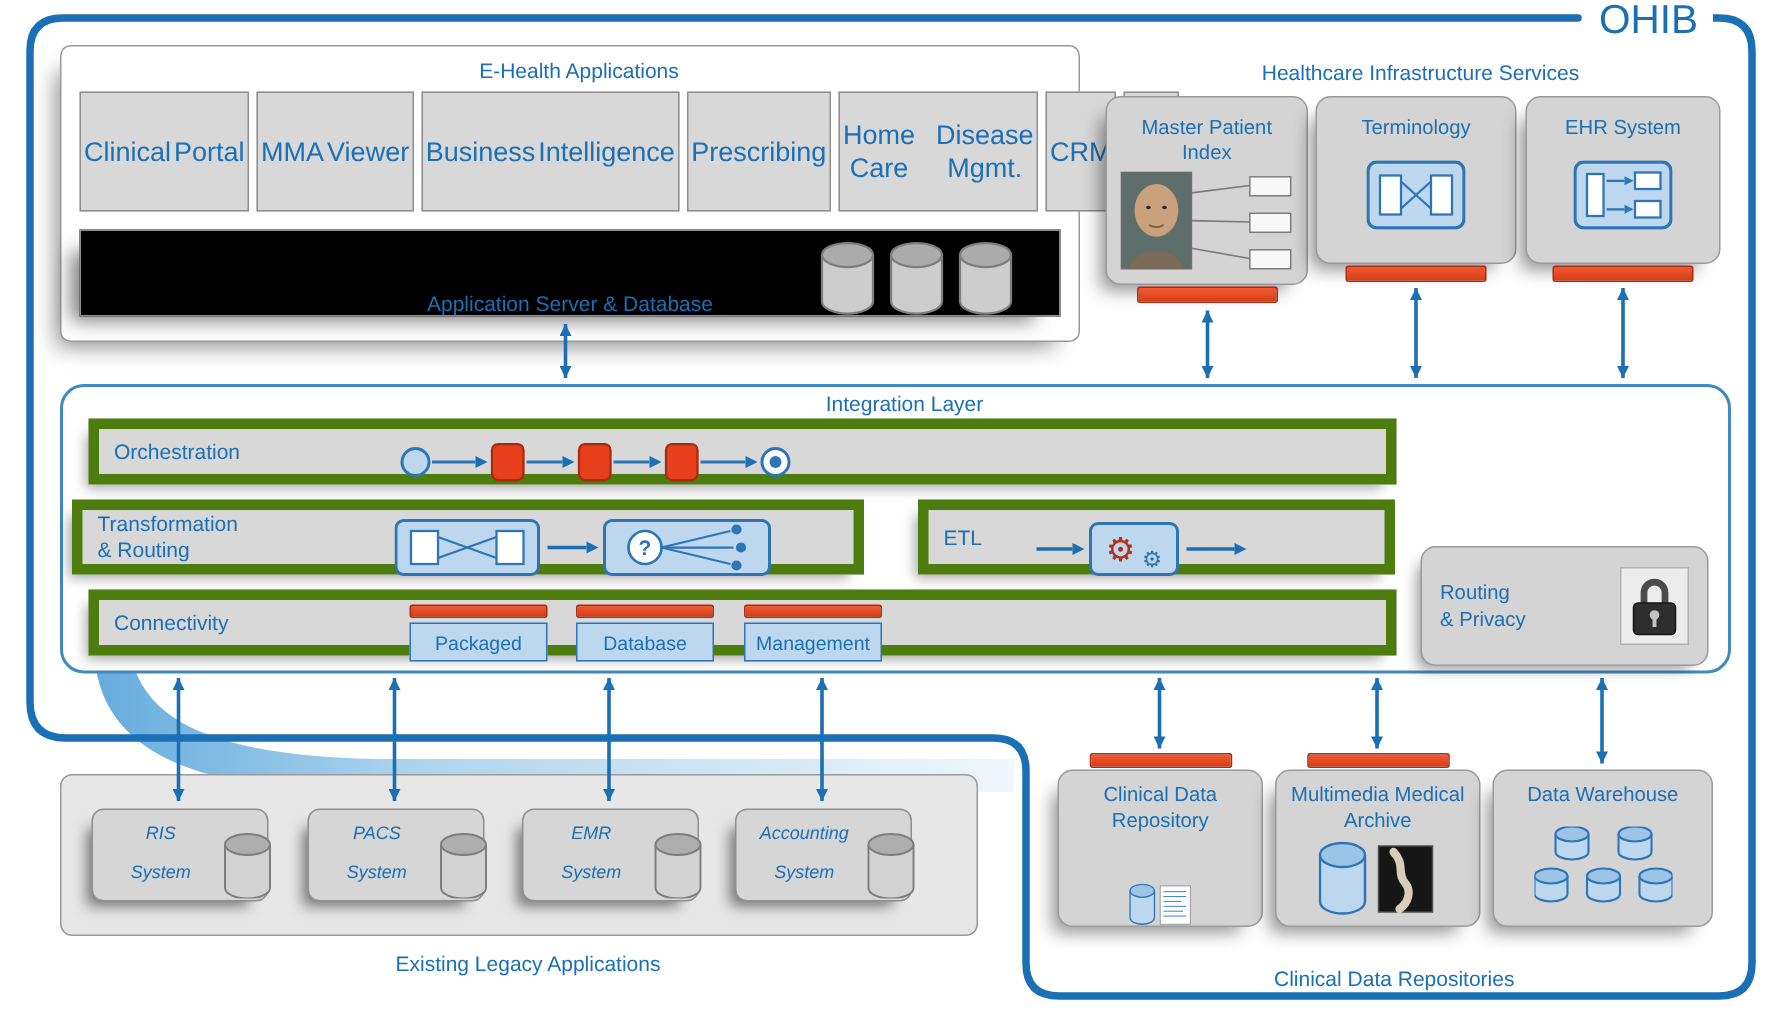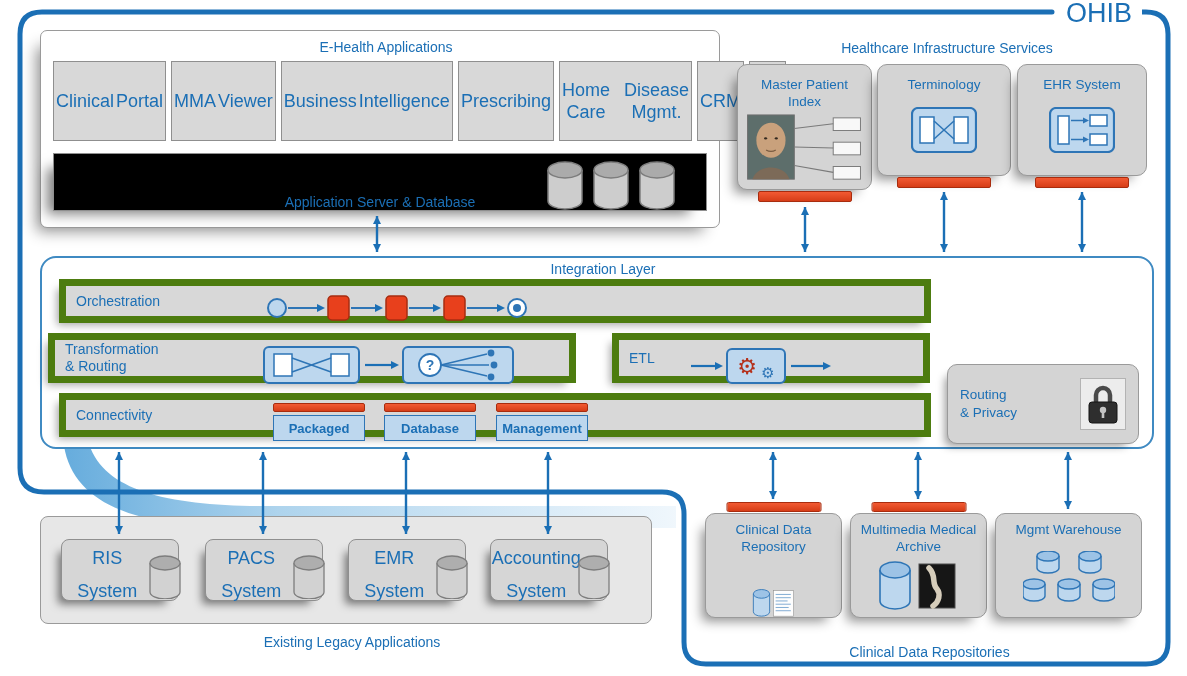--- a/index.html
+++ b/index.html
@@ -46,35 +46,35 @@
   .ibar { position:absolute; background:#d8d8d8; border:7px solid #4d7c0f;
           box-shadow:-6px 6px 8px -4px rgba(0,0,0,.35); display:flex; align-items:center; font-size:14px; }
   #bar-orch { left:17px; top:21px; width:872px; height:44px; }
   #bar-trans { left:6px; top:75px; width:528px; height:50px; }
   #bar-etl  { left:570px; top:75px; width:318px; height:50px; }
   #bar-conn { left:17px; top:135px; width:872px; height:44px; }
   .rlabel { margin-left:10px; line-height:1.2; }
   .adapter { position:absolute; top:3px; width:92px; text-align:center; }
   .adapter .redbar { width:92px; height:9px; margin-bottom:3px; }
   .adapter .abox { height:26px; background:#bdd7ee; border:1.5px solid #2e75b6; font-size:13px;
-                   display:flex; align-items:center; justify-content:center; color:#1b6fb5;font-weight:bold; }
+                   display:flex; align-items:center; justify-content:center; color:#1b6fb5; }
   #ad-packaged { left:207px; } #ad-database { left:318px; } #ad-messaging { left:430px; }
   .side-box { position:absolute; left:905px; width:192px; background:#d4d4d4; border:1px solid #9a9a9a;
               border-radius:10px; box-shadow:-7px 7px 9px -5px rgba(0,0,0,.4); display:flex; align-items:center; }
   #mgmt { top:20px; height:68px; }
   #sec  { top:106px; height:80px; }
   .side-box .slabel { margin-left:12px; font-size:13.5px; line-height:1.3; flex:1; text-align:left; }
   .side-box .sicon { margin-right:12px; display:flex; align-items:center; justify-content:center; }
   .lockbg { width:46px; height:52px; background:#ececec; border:1px solid #b3b3b3;
             display:flex; align-items:center; justify-content:center; }
 
   
   #legacy { left:40px; top:516px; width:612px; height:108px; background:#e7e7e7; border:1px solid #9a9a9a; border-radius:8px; }
   .leg-box { position:absolute; top:22px; width:118px; height:62px; background:#d6d6d6; border:1px solid #8f8f8f;
-             border-radius:8px; box-shadow:-8px 8px 9px -5px rgba(0,0,0,.5); font-size:18px; }
+             border-radius:8px; box-shadow:-8px 8px 9px -5px rgba(0,0,0,.5); font-size:12px;font-style:italic; }
   .leg-box .lname { display:block; margin-top:8px; width:78%; text-align:center; }
   .leg-box .lsuffix { display:block; margin-top:12px; width:78%; text-align:center; }
   .leg-cyl { position:absolute; right:-3px; top:15px; }
   #leg-0{left:20px} #leg-1{left:164px} #leg-2{left:307px} #leg-3{left:449px}
   #legacy-title { left:40px; top:634px; width:612px; }
 
   
   .repo-box { position:absolute; top:513px; height:105px; background:#d4d4d4; border:1px solid #9a9a9a;
               border-radius:10px; box-shadow:-9px 9px 12px -6px rgba(0,0,0,.45);
               display:flex; flex-direction:column; align-items:center; }
@@ -372,21 +372,21 @@
     <div class="repo-label">Multimedia Medical Archive</div>
     <svg class="repo-icon" width="80" height="50" viewBox="0 0 80 50">
       <path d="M1 9 v31 a15 8 0 0 0 30 0 V9" fill="#bdd7ee" stroke="#2e75b6" stroke-width="1.6"></path>
       <ellipse cx="16" cy="9" rx="15" ry="8" fill="#9dc3e6" stroke="#2e75b6" stroke-width="1.6"></ellipse>
       <rect x="40" y="3" width="36" height="44" fill="#161616" stroke="#4d4d4d"></rect>
       <path d="M50 7 C58 15 52 22 58 28 C62 33 60 41 54 45" stroke="#d6cdbb" stroke-width="5.5" fill="none" stroke-linecap="round"></path>
     </svg>
   </div>
 
   <div class="repo-box" id="repo-2">
-    <div class="repo-label">Mgmt Warehouse</div>
+    <div class="repo-label">Data Warehouse</div>
     <svg class="repo-icon" style="margin-top:12px" width="92" height="52" viewBox="0 0 92 52">
       <g transform="translate(14,0)">
         <path d="M0 5 v12 a11 5 0 0 0 22 0 V5" fill="#bdd7ee" stroke="#2e75b6" stroke-width="1.4"></path>
         <ellipse cx="11" cy="5" rx="11" ry="5" fill="#9dc3e6" stroke="#2e75b6" stroke-width="1.4"></ellipse>
       </g>
       <g transform="translate(56,0)">
         <path d="M0 5 v12 a11 5 0 0 0 22 0 V5" fill="#bdd7ee" stroke="#2e75b6" stroke-width="1.4"></path>
         <ellipse cx="11" cy="5" rx="11" ry="5" fill="#9dc3e6" stroke="#2e75b6" stroke-width="1.4"></ellipse>
       </g>
       <g transform="translate(0,28)">

